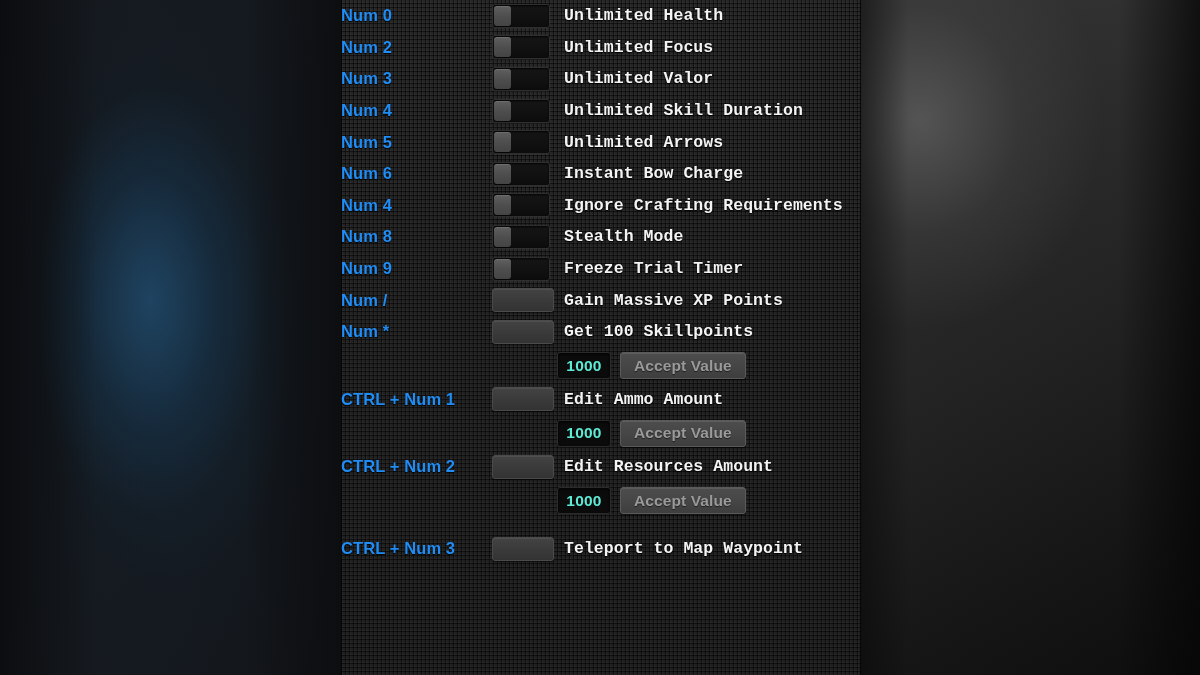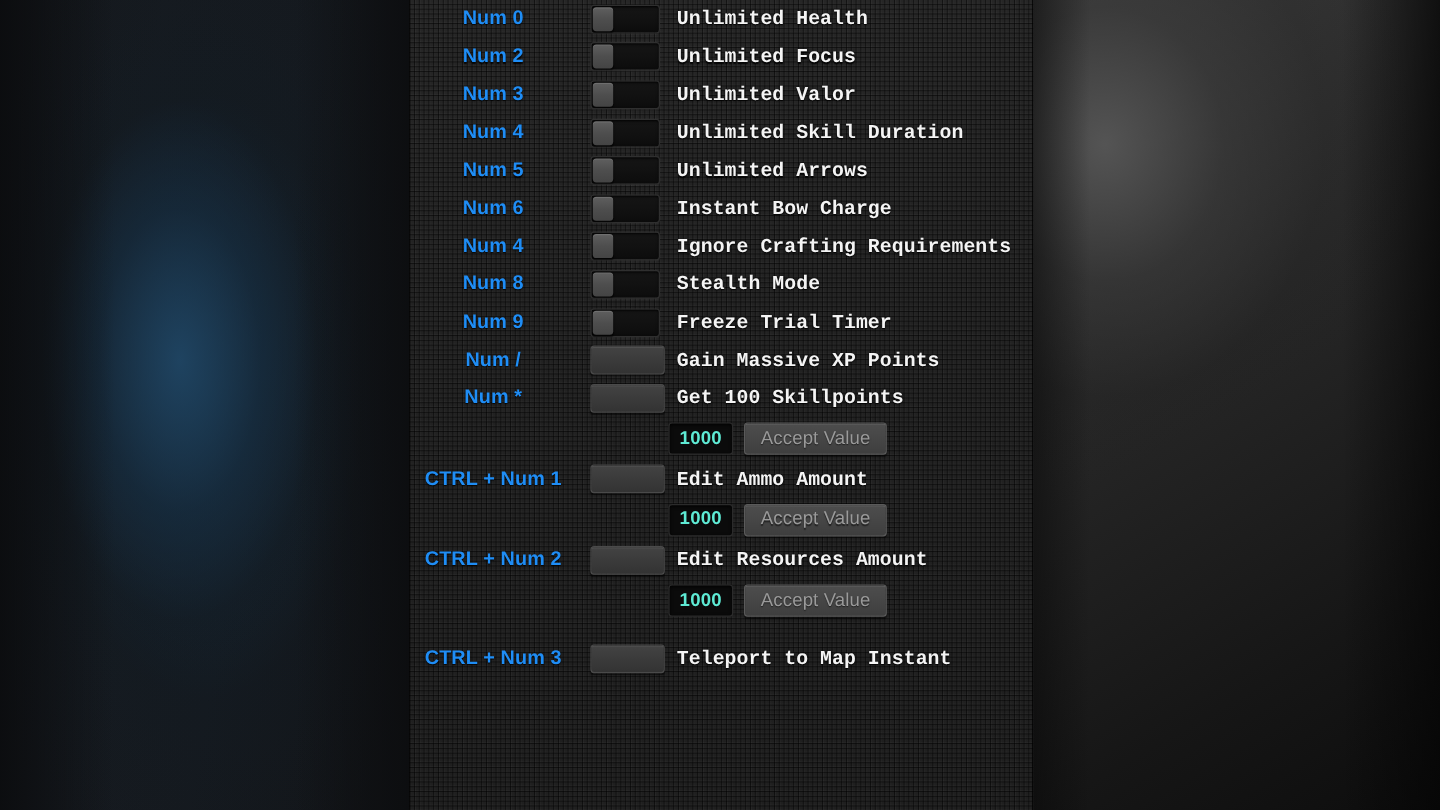--- a/index.html
+++ b/index.html
@@ -74,21 +74,21 @@
   .row {
     position: relative;
     height: 31.6px;
     display: flex;
     align-items: center;
   }
 
   .hotkey {
     width: 150px;
     flex: 0 0 150px;
-    text-align: center;
+    text-align: left;
     padding-right: 10px;
     box-sizing: border-box;
     color: #1f8df5;
     font-size: 16.5px;
     font-weight: bold;
     letter-spacing: 0.1px;
     text-shadow: 0 1px 1px rgba(0,0,0,0.85);
     white-space: nowrap;
   }
 
@@ -177,21 +177,21 @@
     border-radius: 3px;
     box-sizing: border-box;
     border: 1px solid #5a5a5a;
     background: linear-gradient(180deg, #4d4d4d 0%, #464646 50%, #3e3e3e 100%);
     box-shadow: inset 0 1px 0 rgba(255,255,255,0.09), 0 1px 1px rgba(0,0,0,0.5);
     display: flex;
     align-items: center;
     justify-content: center;
     color: #9a9a9a;
     font-size: 15.5px;
-    font-weight: normal;
+    font-weight: bold;
     letter-spacing: 0.1px;
     text-shadow: 0 1px 1px rgba(0,0,0,0.55);
   }
 
   .spacer-gap { height: 14px; }
 </style>
 </head>
 <body>
 
 <div id="root">
@@ -321,18 +321,18 @@
         <div class="valrow">
           <div class="valinput" placeholder="1000">1000</div>
           <div class="acceptbtn">Accept Value</div>
         </div>
         <div class="spacer-gap"></div>
         <div class="row">
           <div class="hotkey">CTRL + Num 3</div>
           <div class="ctl-cell">
             <div class="actbtn"></div>
           </div>
-          <div class="label">Teleport to Map Instant</div>
+          <div class="label">Teleport to Map Waypoint</div>
         </div>
       </div>
   </div>
 
 </div>
 
 </body></html>

